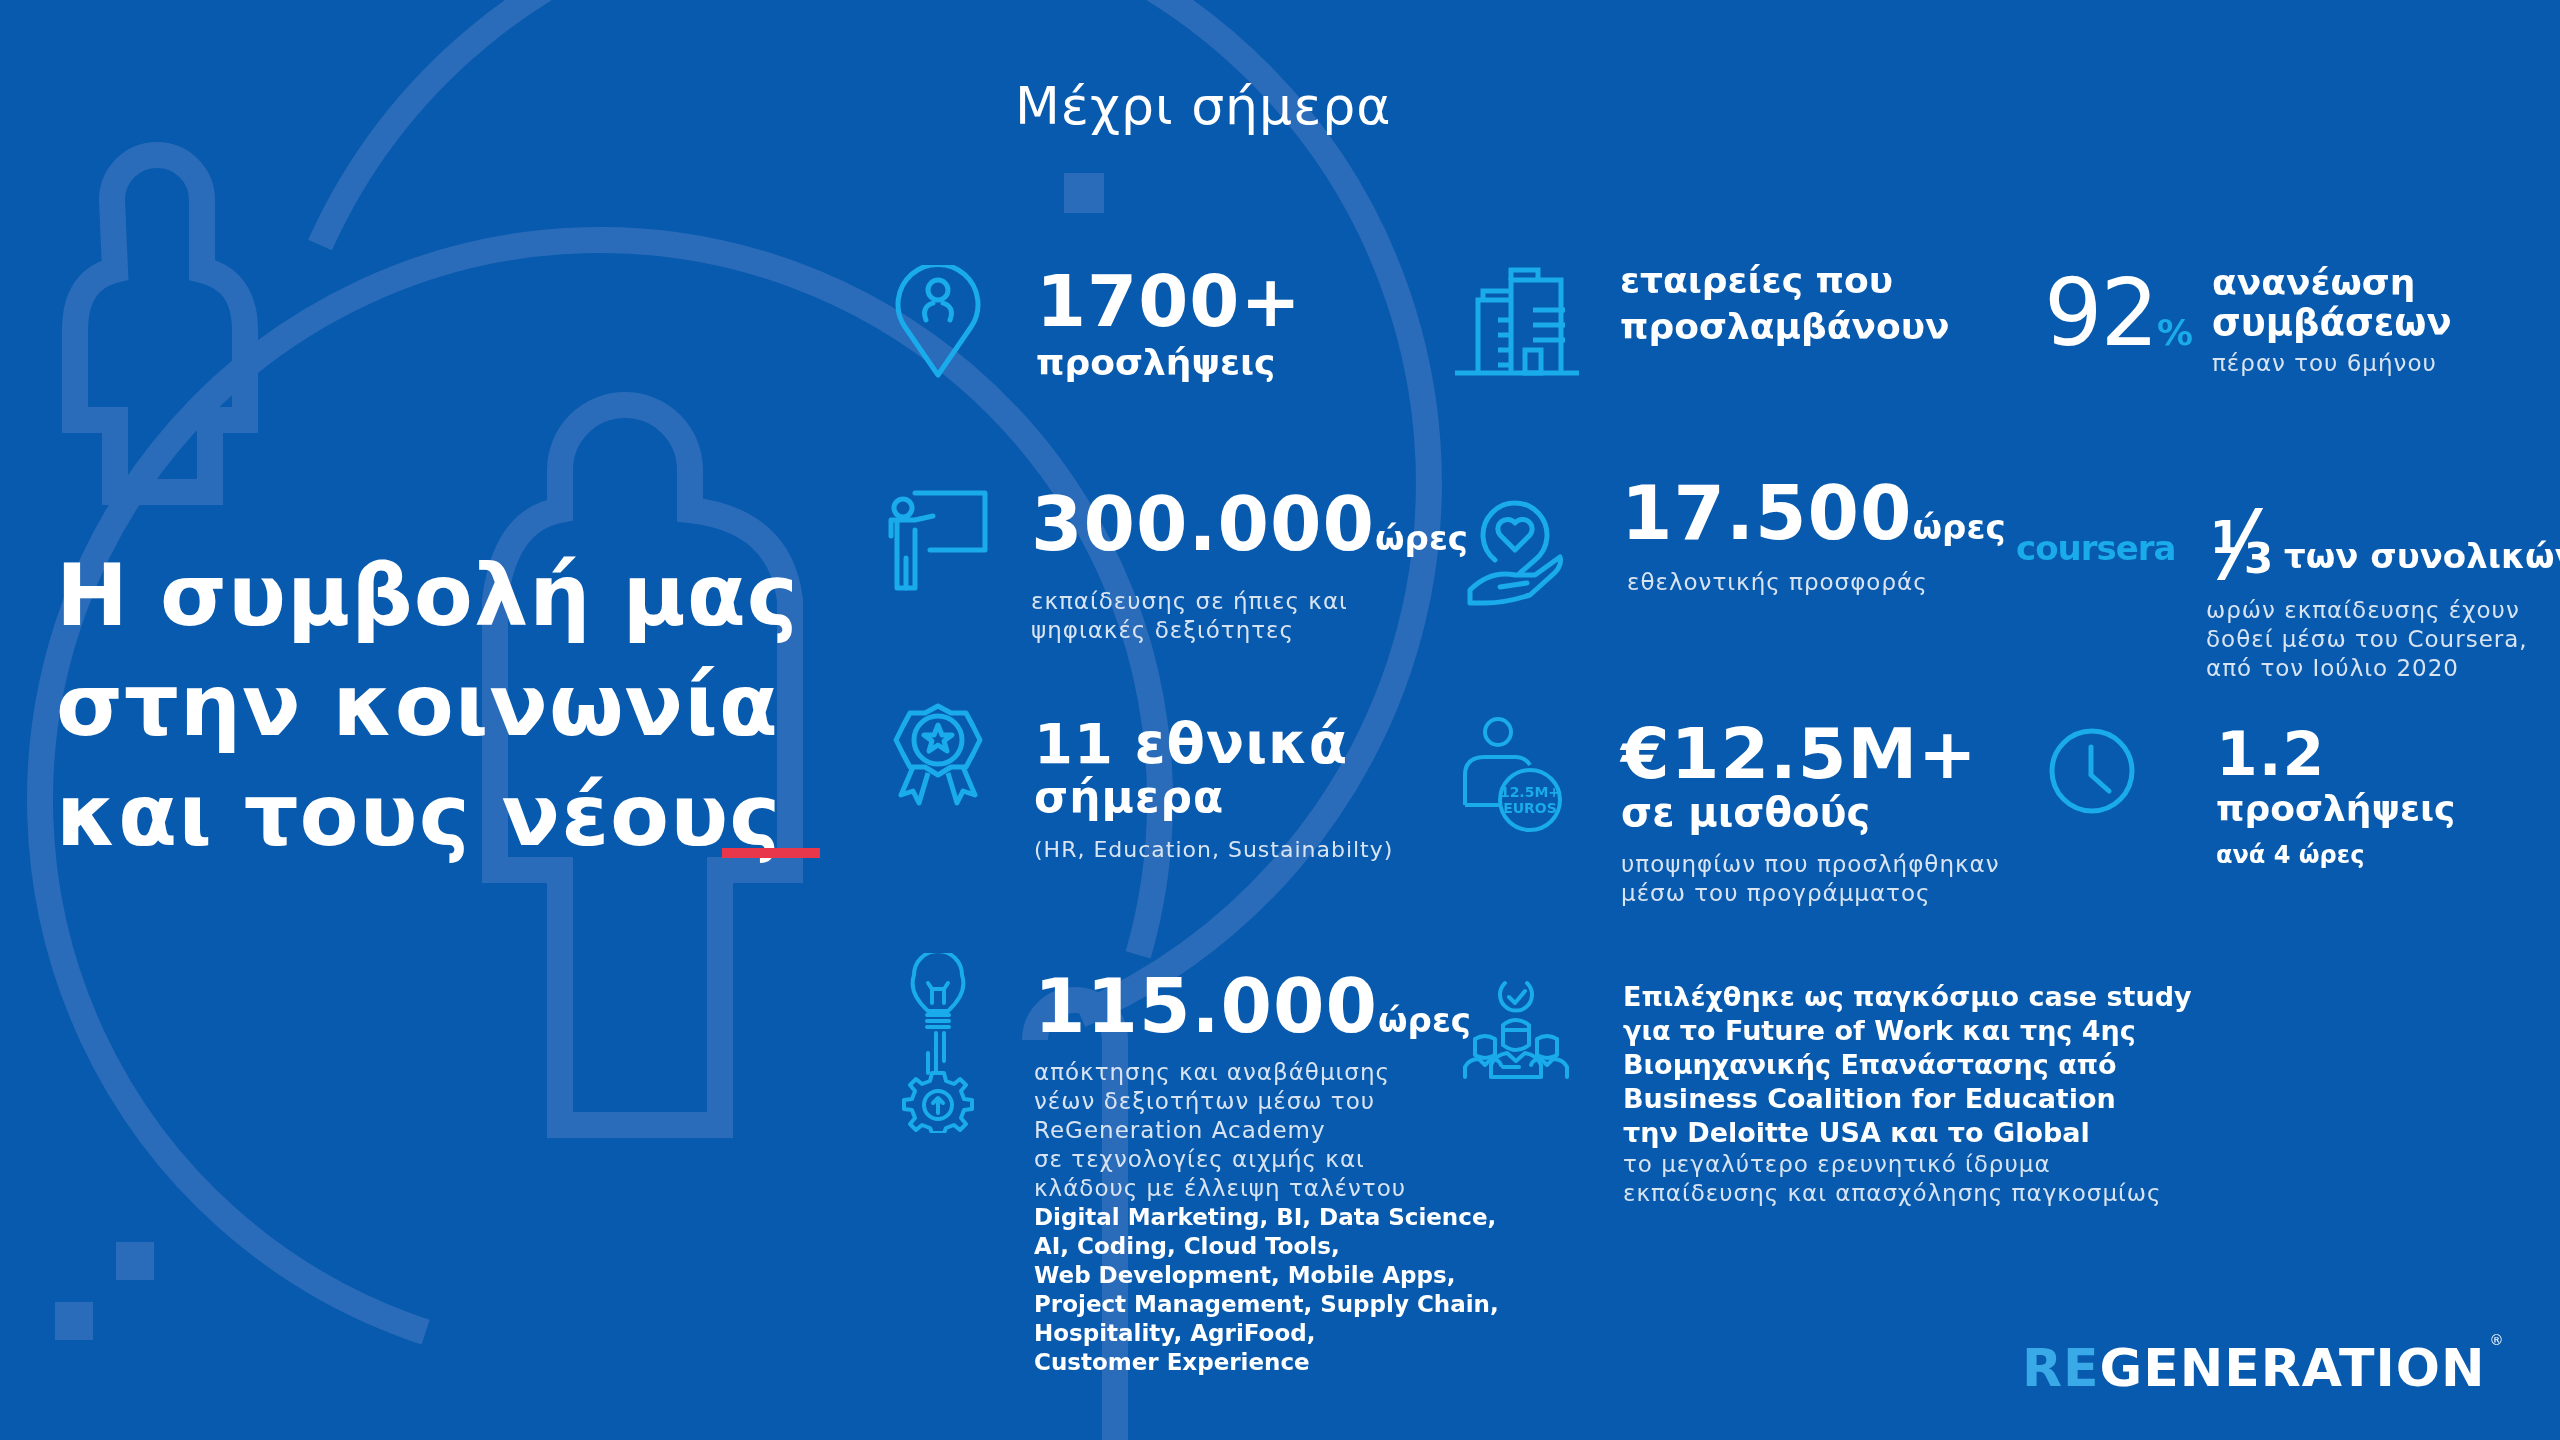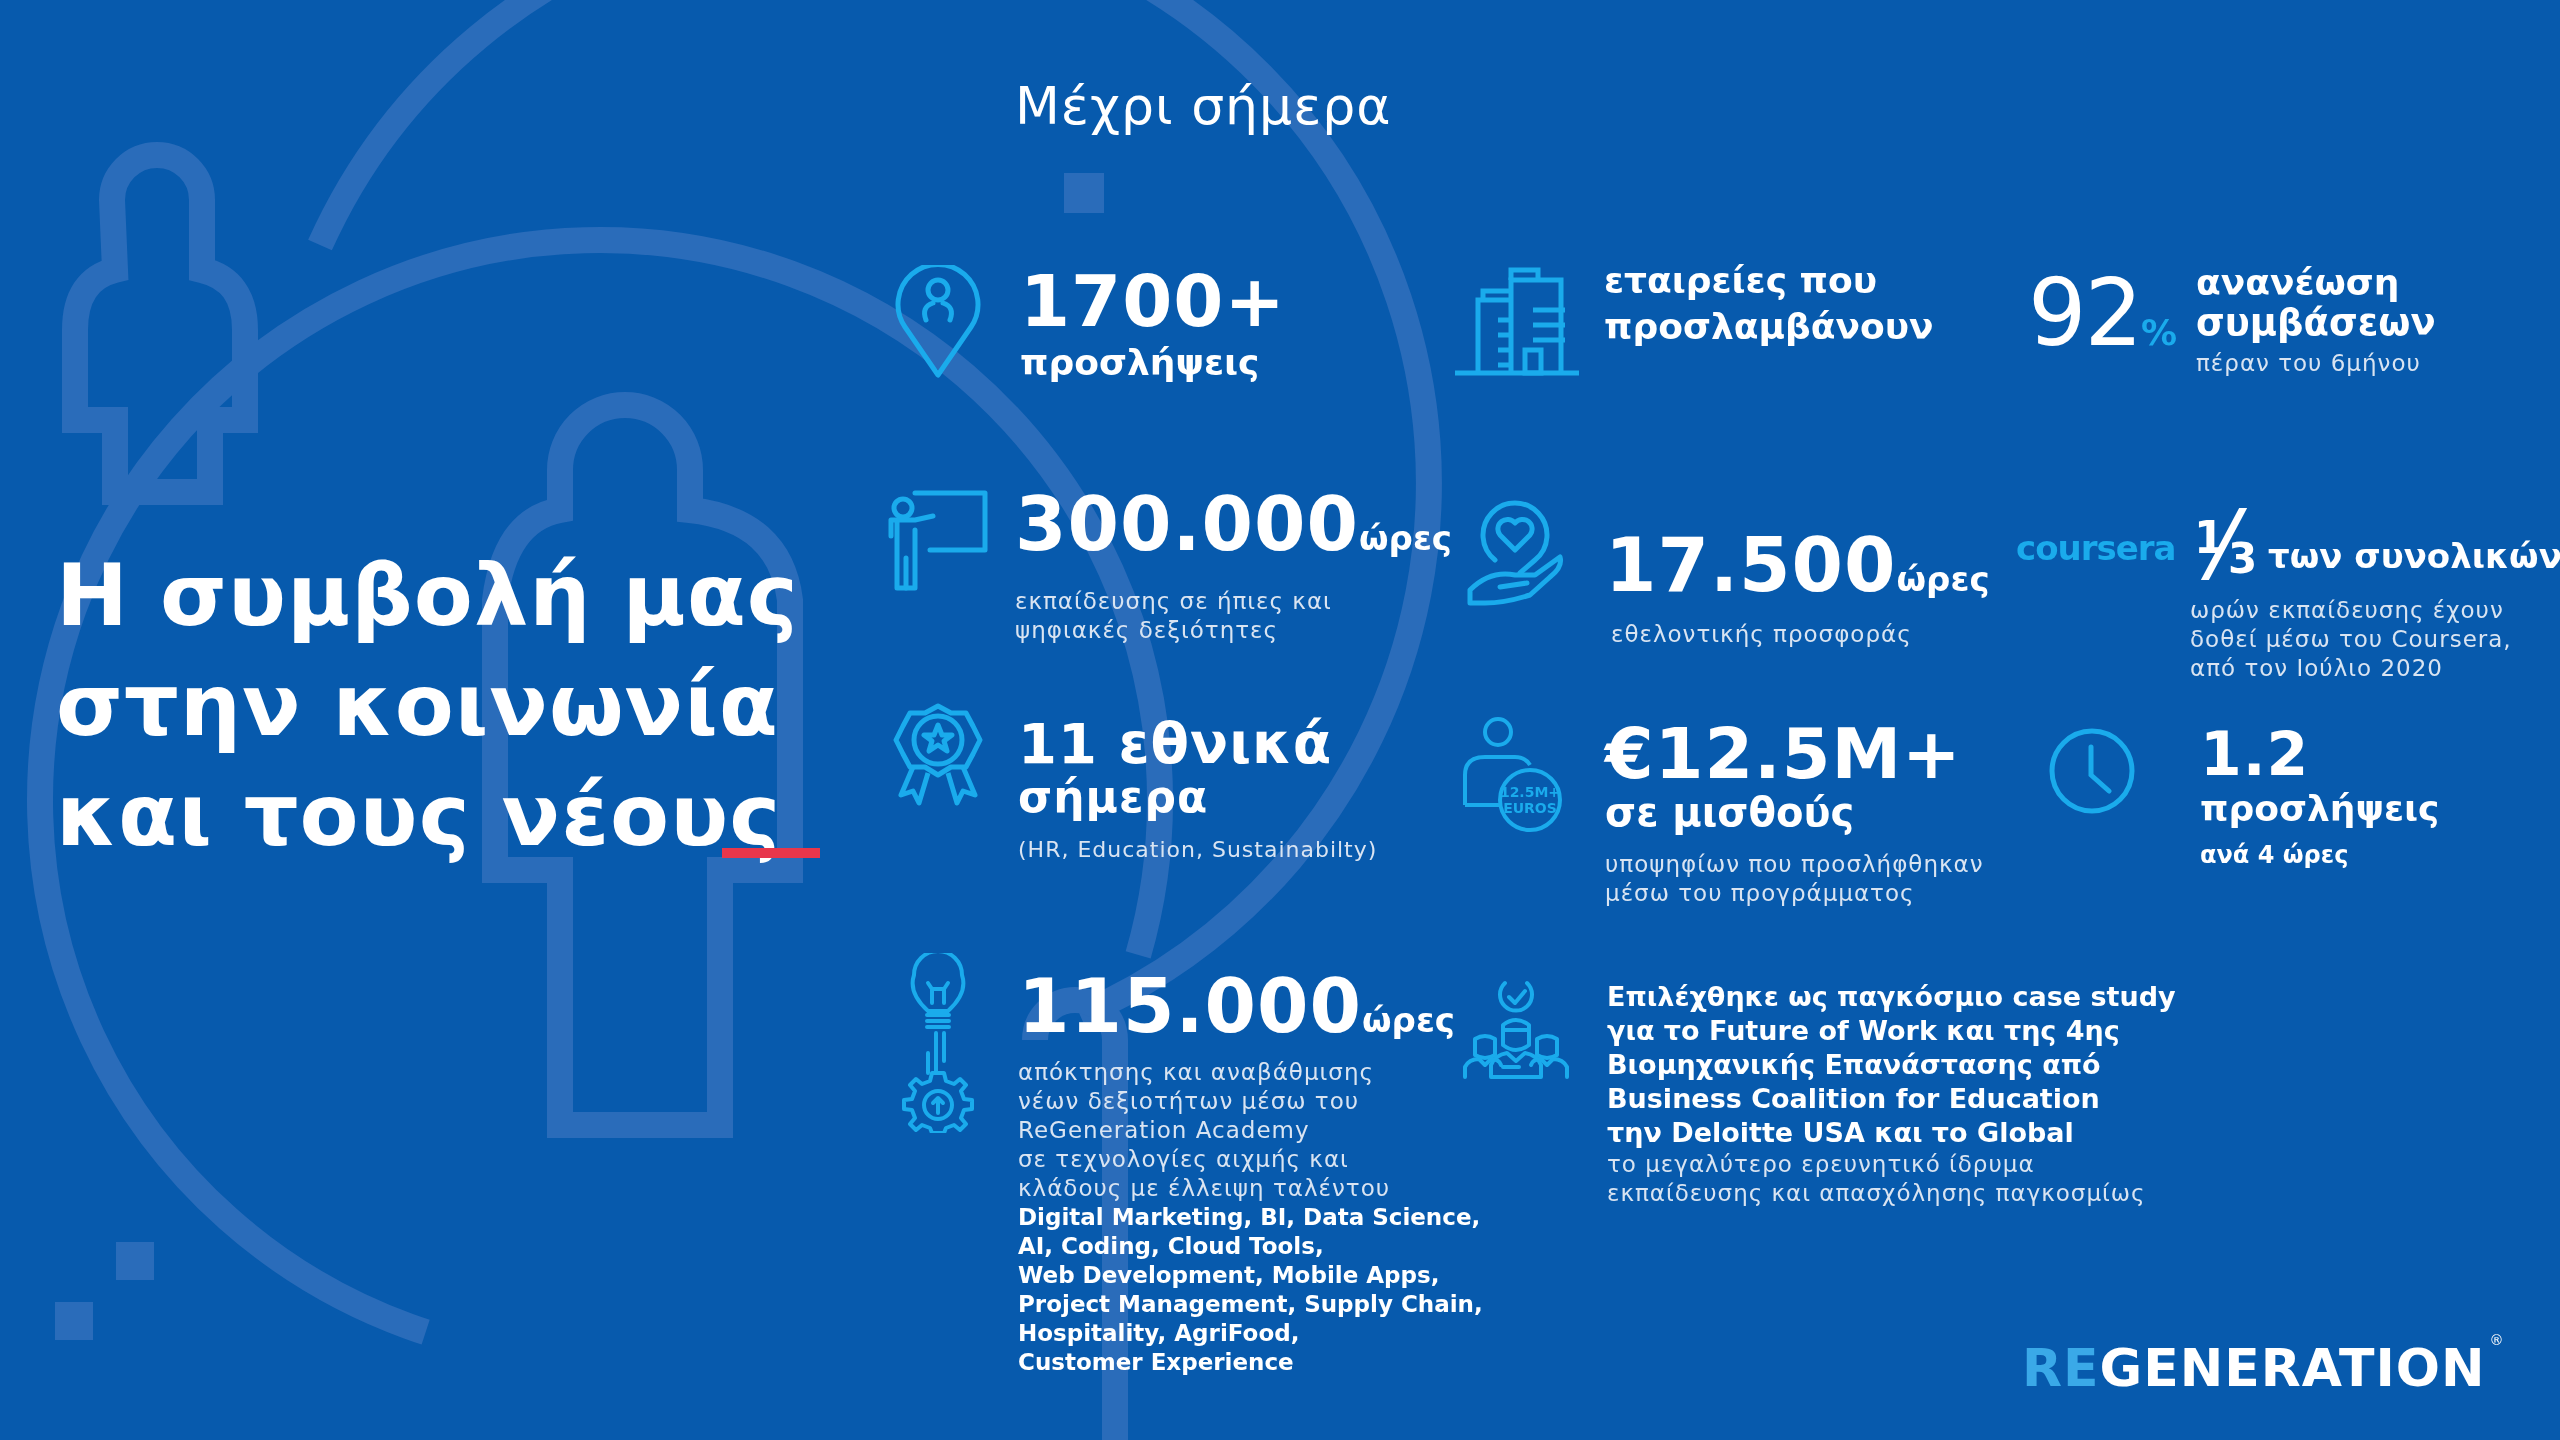--- a/index.html
+++ b/index.html
@@ -18,21 +18,21 @@
   .hero {
     left:56px; top:540px; font-size:86px; font-weight:bold; line-height:110px; letter-spacing:1px;
   }
   .hero-underline { left:722px; top:848px; width:98px; height:10px; background:#E8364B; }
   .icon { position:absolute; }
   .big { font-weight:bold; font-size:72px; line-height:78px; letter-spacing:1px; }
   .big .unit { font-size:34px; letter-spacing:0; }
   .lbl { font-weight:bold; font-size:38px; line-height:46px; }
   .desc { font-size:23px; line-height:29px; color:#d9e4f2; letter-spacing:1px; }
   .list { font-weight:bold; font-size:23px; line-height:29px; }
-  .block { position:absolute; }
+  .block { position:absolute;margin-left:16px; }
   .pct-num { font-size:92px; color:#ffffff; font-weight:normal; letter-spacing:-2px; line-height:92px;}
   .pct-sign { font-size:36px; color:#1AABEC; font-weight:bold; }
   .coursera { font-weight:bold; font-size:34px; color:#1AABEC; letter-spacing:-1px; }
   .fraction { font-weight:bold; font-size:60px; line-height:60px; }
   .logo { font-weight:bold; font-size:52px; letter-spacing:1px; }
   .logo .re { color:#3AA9E8; }
   .logo sup { font-size:14px; font-weight:normal; vertical-align:top; position:relative; top:-6px; margin-left:4px; }
   .case { font-weight:bold; font-size:27px; line-height:34px; }
 </style>
 </head>
@@ -126,21 +126,21 @@
 </div>
 
 <svg class="icon" style="left:1465px;top:495px" width="100" height="115" viewBox="0 0 100 115">
   <g fill="none" stroke="#1AABEC" stroke-width="5" stroke-linejoin="round" stroke-linecap="round">
     <path d="M30 65 A32 32 0 1 1 70 65 L55 78"></path>
     <path d="M50 55 L35 40 A9 9 0 0 1 50 28 A9 9 0 0 1 65 40 Z"></path>
     <path d="M5 108 L5 95 Q25 75 50 80 L70 80 L95 62 Q98 72 85 82 L65 100 Q40 108 20 108 Z"></path>
     <path d="M35 92 L62 88"></path>
   </g>
 </svg>
-<div class="block" style="left:1605px;top:526px">
+<div class="block" style="left:1605px;top:474px">
   <div class="big" style="font-size:74px">
     <span>17.500</span><span class="unit">ώρες</span>
   </div>
   <div class="desc" style="margin-top:2px;padding-left:6px">εθελοντικής προσφοράς</div>
 </div>
 
 <div class="abs coursera" style="left:2016px;top:528px">coursera</div>
 <div class="block" style="left:2190px;top:508px">
   <div style="position:relative;height:70px">
     <span class="fraction" style="position:absolute;left:4px;top:0;font-size:44px">1</span>

